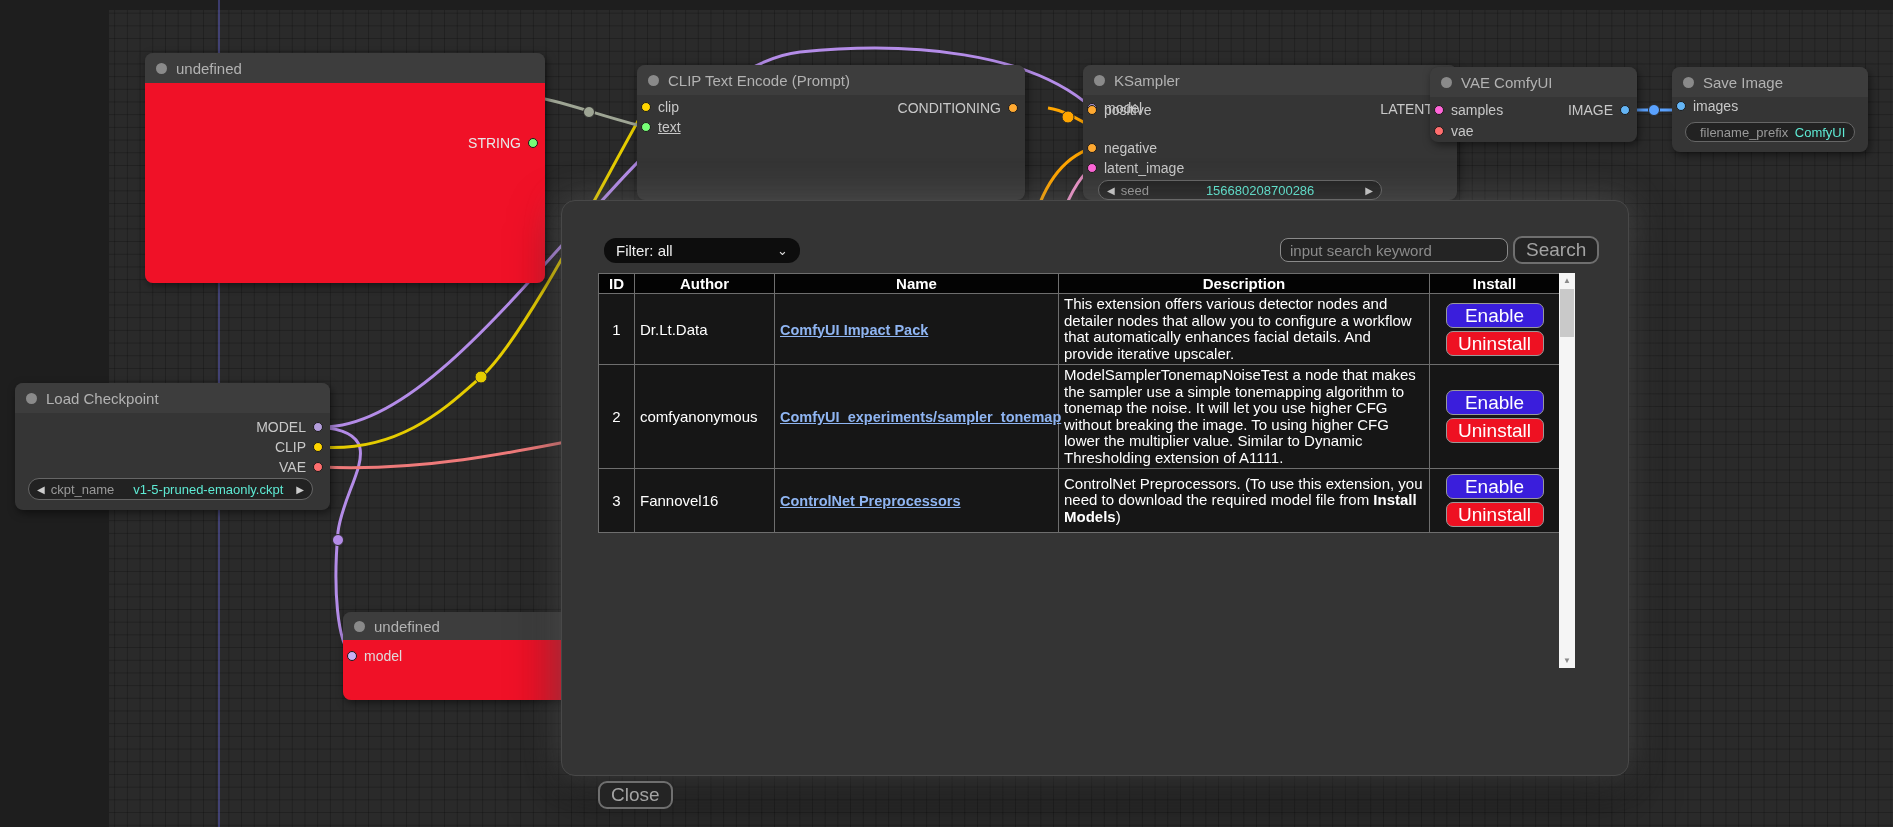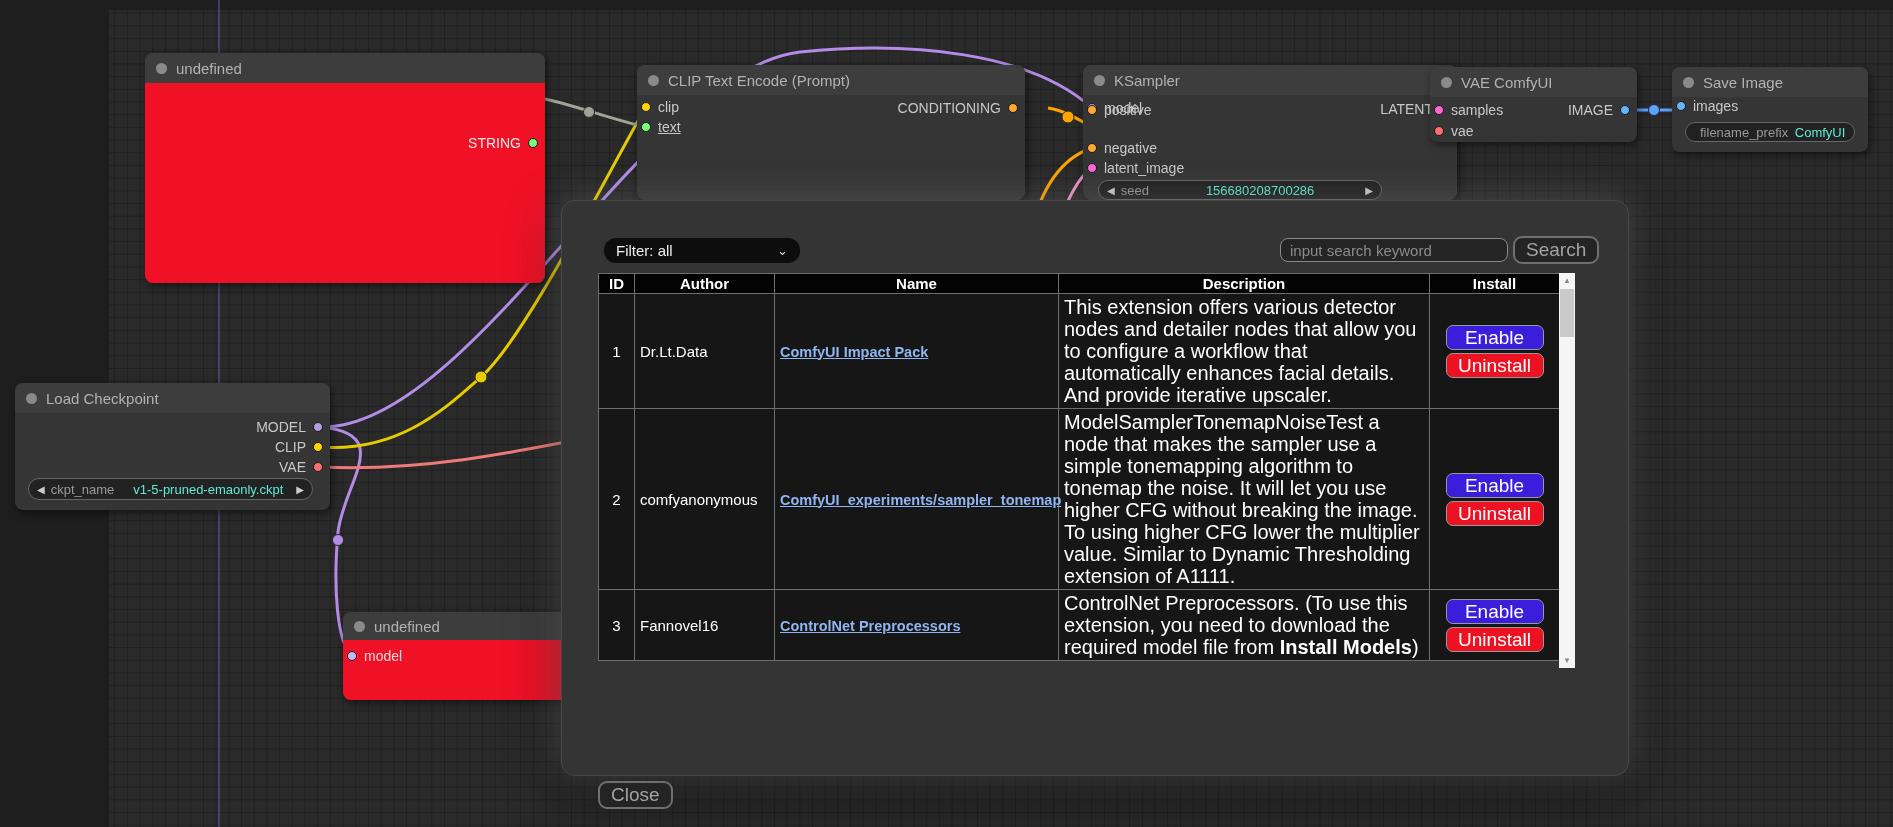--- a/index.html
+++ b/index.html
@@ -59,21 +59,21 @@
   #close-button{position:absolute;left:36px;top:532px;margin-top:48px;}
 
   #table-wrap{position:absolute;left:36px;top:72px;width:997px;height:395px;}
   #ext-table{border-collapse:collapse;table-layout:fixed;width:961px;
     position:absolute;left:0;top:0;font-size:15px;color:#fff;}
   #ext-table th{background:#030303;color:#fff;font-weight:bold;
     border:1px solid #6e6e6e;height:19px;padding:0;font-size:15px;}
   #ext-table td{background:#161616;border:1px solid #6e6e6e;padding:2px 5px;
     vertical-align:middle;}
   td.c-id{text-align:center;}
-  td.c-desc{font-size:20px;line-height:1.1;padding:2px 4px;}
+  td.c-desc{font-size:15px;line-height:1.1;padding:2px 4px;}
   a.ext-link{color:#8fb5f2;font-weight:bold;text-decoration:underline;font-size:14.5px;}
   td.c-install{text-align:center;padding:3px 0;}
   .btn-enable,.btn-uninstall{display:block;width:98px;height:25px;margin:3px auto;
     border-radius:7px;border:1px solid #999;color:#fff;font-size:19px;line-height:21px;
     cursor:pointer;font-family:"Liberation Sans","DejaVu Sans",sans-serif;padding:0;}
   .btn-enable{background:#3a1edc;}
   .btn-uninstall{background:#ee1122;}
 
   #scrollbar{position:absolute;left:961px;top:0;width:16px;height:395px;background:#f5f5f5;}
   .sb-btn{position:absolute;left:0;width:16px;height:15px;color:#8a8a8a;font-size:8px;

